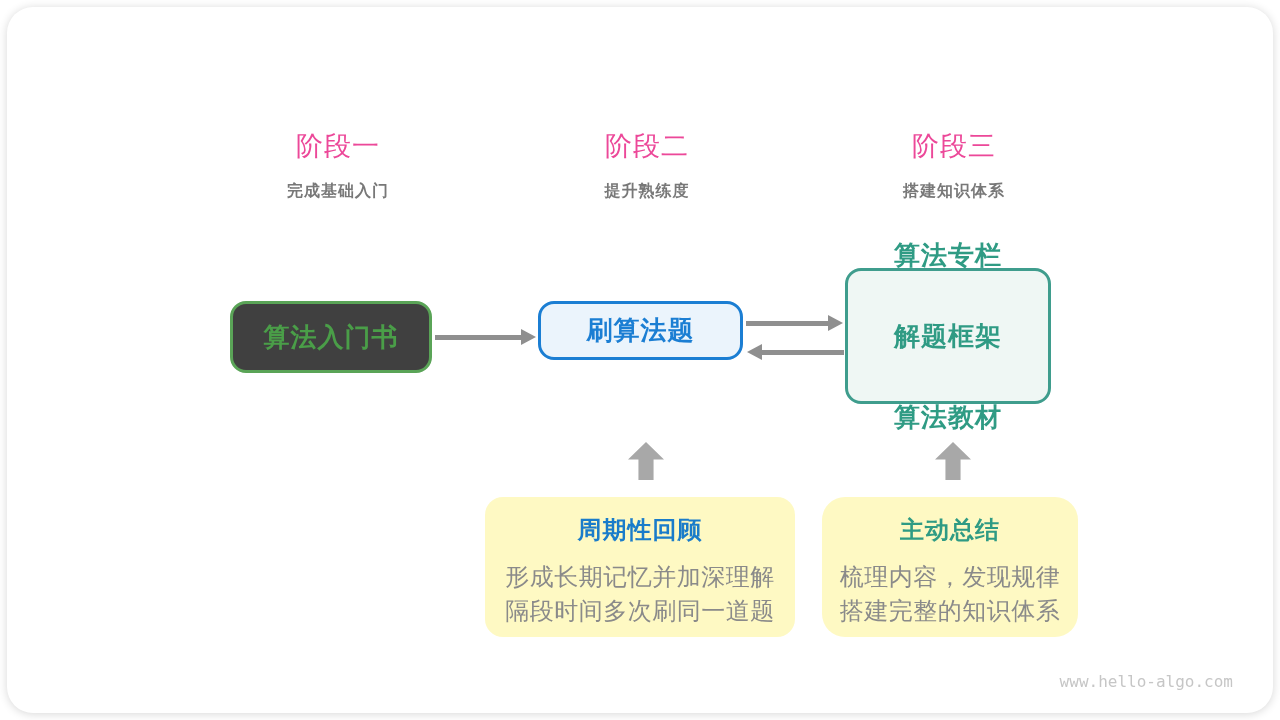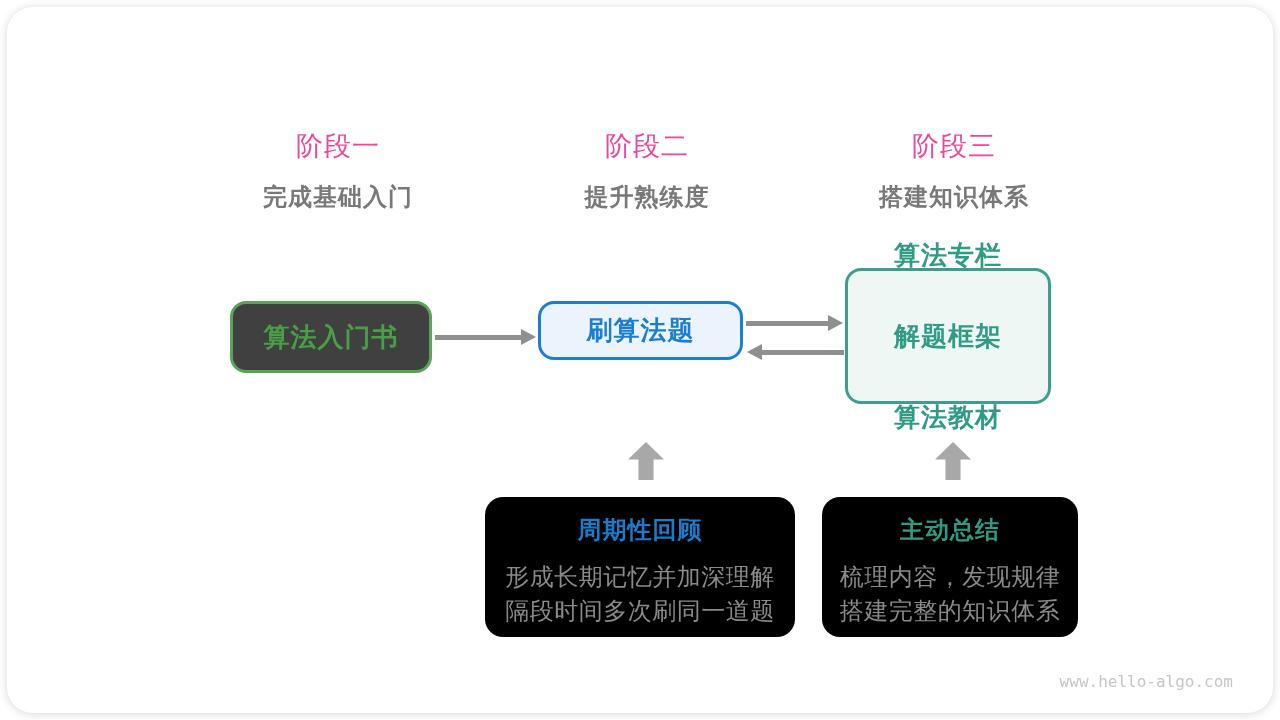--- a/index.html
+++ b/index.html
@@ -14,21 +14,21 @@
     position: absolute; left: 7px; top: 7px;
     width: 1266px; height: 706px;
     background: #ffffff;
     border-radius: 26px;
     box-shadow: 0 1px 10px rgba(0,0,0,0.16);
   }
 
   
   .stage { position: absolute; width: 320px; text-align: center; }
   .stage-label { font-size: 27px; color: #ec4899; letter-spacing: 1px; }
-  .stage-sub   { font-size: 24px; font-weight: bold; color: #787878; margin-top: 17px; letter-spacing: 1px; }
+  .stage-sub   { font-size: 16px; font-weight: bold; color: #787878; margin-top: 17px; letter-spacing: 1px; }
 
   
   .node {
     position: absolute;
     border-radius: 16px;
     display: flex; flex-direction: column;
     align-items: center; justify-content: center;
     font-weight: bold; font-size: 26px;
     letter-spacing: 1px;
     gap: 44px;
@@ -56,21 +56,21 @@
   
   .arrow-up {
     position: absolute; width: 36px; height: 38px;
     background: #a8a8a8;
     clip-path: polygon(50% 0, 100% 46%, 71% 46%, 71% 100%, 29% 100%, 29% 46%, 0 46%);
   }
 
   
   .callout {
     position: absolute;
-    background: #000000;
+    background: #fef9c3;
     border-radius: 18px;
     text-align: center;
     padding-top: 17px;
   }
   .callout-title { font-size: 24px; font-weight: bold; letter-spacing: 1px; }
   .callout-title.blue { color: #1a7cca; }
   .callout-title.teal { color: #2f9b84; }
   .callout-body {
     margin-top: 14px;
     font-size: 24px; color: #8a8a8a; line-height: 34px;
@@ -133,21 +133,21 @@
     <div class="arrow-up" style="left:928px; top:435px;"></div>
 
     <div class="callout" style="left:478px; top:490px; width:310px; height:140px;">
       <div class="callout-title blue">周期性回顾</div>
       <div class="callout-body">
         <div>形成长期记忆并加深理解</div>
         <div>隔段时间多次刷同一道题</div>
       </div>
     </div>
 
-    <div class="callout" style="left:815px; top:490px; width:256px; height:140px;">
+    <div class="callout" style="left:815px; top:490px; width:256px; height:140px;border-radius:23px;">
       <div class="callout-title teal">主动总结</div>
       <div class="callout-body">
         <div>梳理内容，发现规律</div>
         <div>搭建完整的知识体系</div>
       </div>
     </div>
 
     <div class="watermark">www.hello-algo.com</div>
   </div>
 </div>

